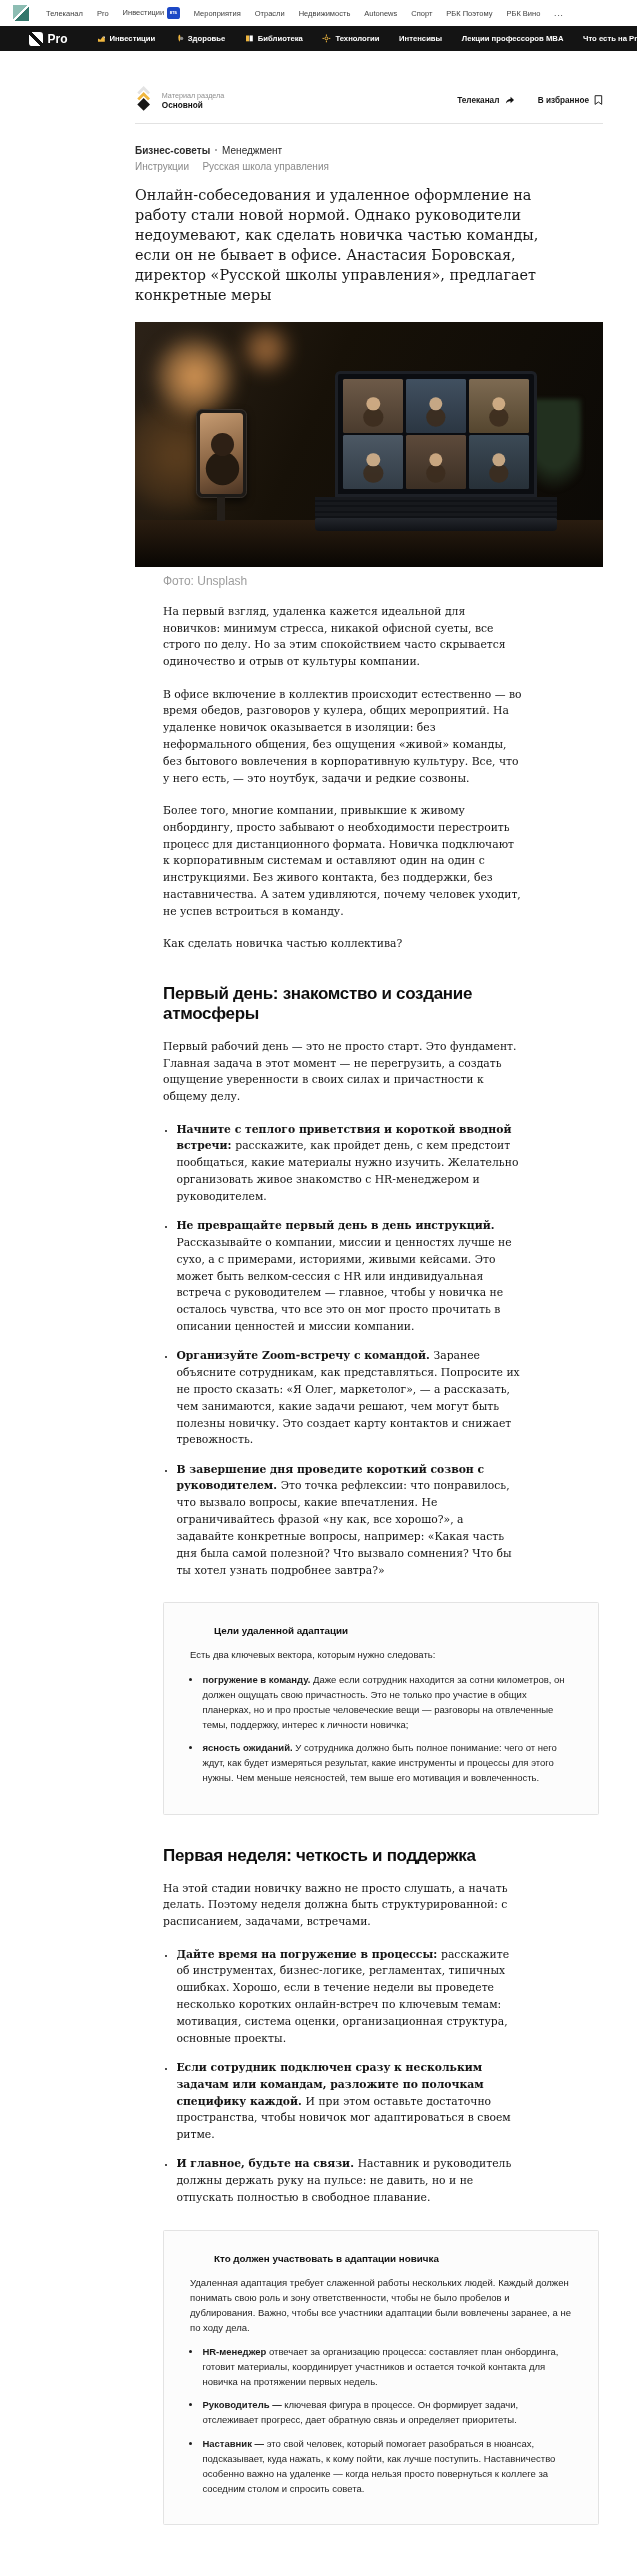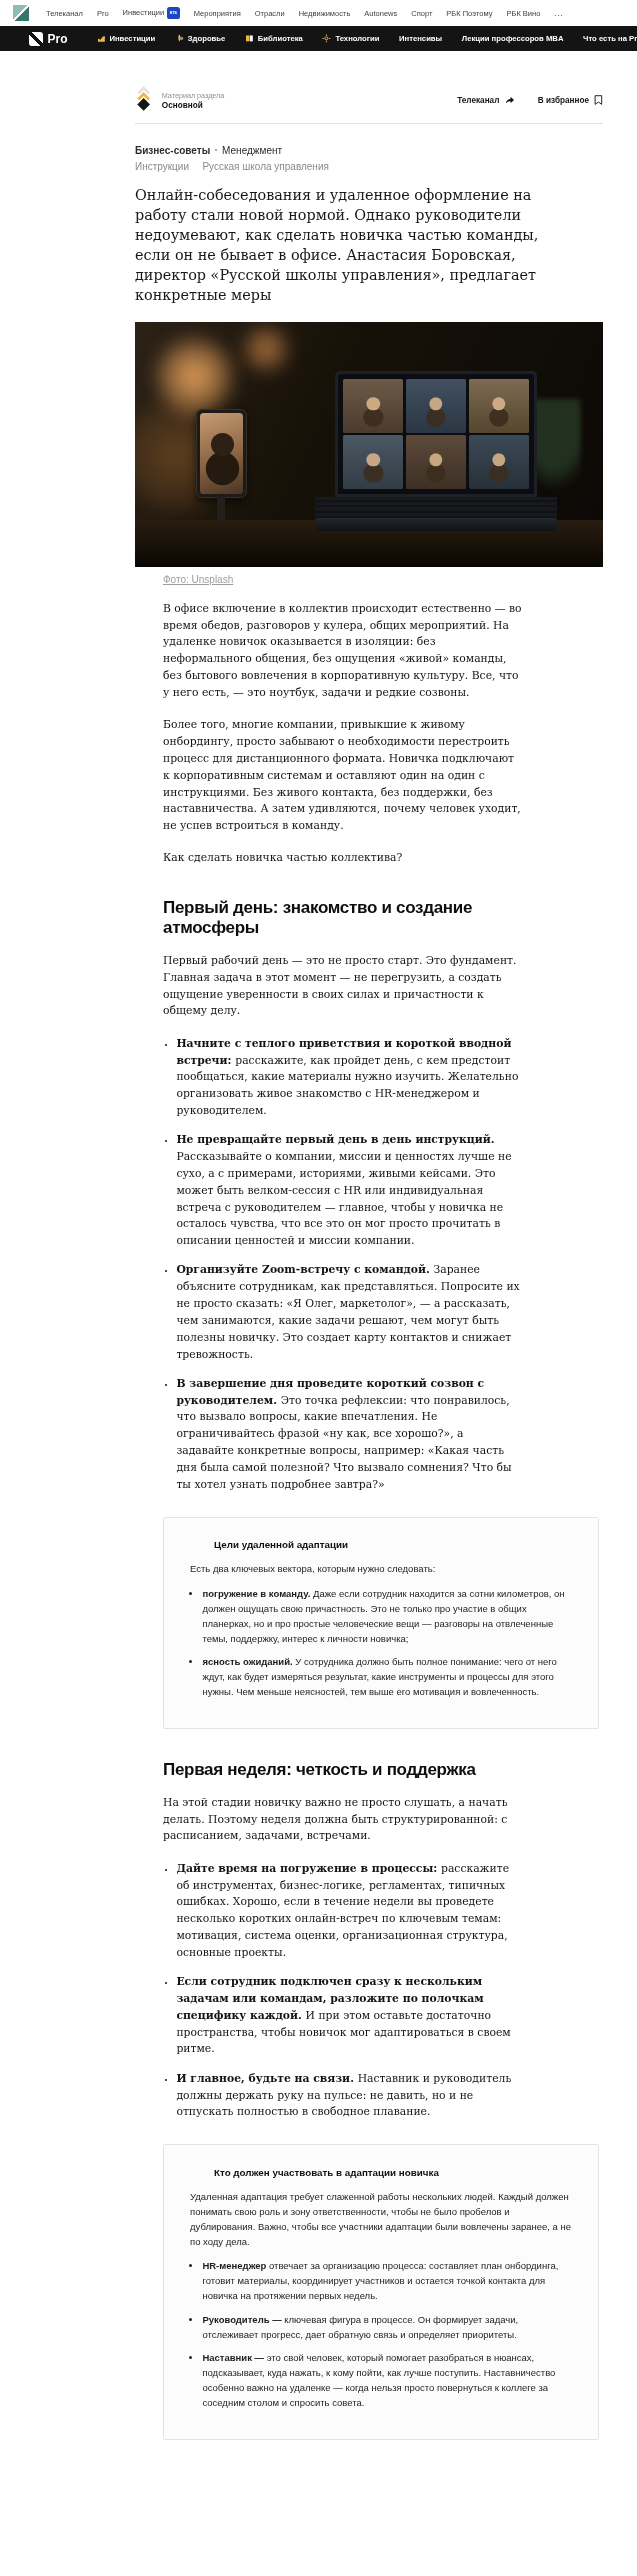--- a/index.html
+++ b/index.html
@@ -74,21 +74,21 @@
   .tile::after{content:"";position:absolute;left:50%;top:46%;width:13.4px;height:13.4px;border-radius:50%;
     transform:translate(-50%,-50%);background:rgba(222,184,142,.85);box-shadow:0 13.4px 0 3.1px rgba(60,44,30,.9);}
   .t1{background:linear-gradient(#6d5a48,#4a3b2d);} .t2{background:linear-gradient(#415060,#2b3642);}
   .t3{background:linear-gradient(#7d6a52,#55462f);} .t4{background:linear-gradient(#4c5864,#323c46);}
   .t5{background:linear-gradient(#5d4a3b,#3c2f24);} .t6{background:linear-gradient(#3c4a56,#273038);}
   .lap-base{width:242px;height:13.4px;margin-left:-20px;background:linear-gradient(#23262c,#101216);
     border-radius:1.5px 1.5px 4.1px 4.1px;}
   .lap-kb{width:242px;height:20.6px;margin-left:-20px;background:repeating-linear-gradient(#17191d 0 3.1px,#101216 3.1px 5.2px);}
   .plant{position:absolute;right:21.6px;top:77px;width:67px;height:93px;
     background:radial-gradient(ellipse at 60% 30%,#22301f 0 45%,rgba(10,12,8,0) 70%);filter:blur(2.1px);}
-  .credit{margin-top:7.2px;font-size:10px;color:#9d9d9d;text-decoration:underline;}
+  .credit{margin-top:7.2px;font-size:12px;color:#9d9d9d;}
 
   
   .abody{margin-left:28px;width:361px;}
   .abody p.t{font-family:"DejaVu Serif","Liberation Serif",serif;font-size:10.8px;line-height:1.56;
     color:#141414;margin:15.5px 0;}
   h2.sec{font-family:"Liberation Sans",sans-serif;font-size:17px;font-weight:800;letter-spacing:-0.3px;
     color:#0e0e0e;margin:31px 0 3.1px;line-height:1.15;}
   ul.blist{margin:15.5px 0;padding-left:13.4px;font-family:"DejaVu Serif","Liberation Serif",serif;
     font-size:10.8px;line-height:1.56;color:#141414;}
   ul.blist li{margin:12.4px 0;}
@@ -234,20 +234,21 @@
       <div class="phone-scr">
           <div class="face"></div>
         </div>
       <div class="phone-leg"></div>
     </div>
   </figure>
   <div class="credit abody" data-interactable="false">Фото: Unsplash</div>
 
   <div class="abody" data-interactable="false">
 
+    <p class="t" data-interactable="false">На первый взгляд, удаленка кажется идеальной для новичков: минимум стресса, никакой офисной суеты, все строго по делу. Но за этим спокойствием часто скрывается одиночество и отрыв от культуры компании.</p>
     <p class="t" data-interactable="false">В офисе включение в коллектив происходит естественно — во время обедов, разговоров у кулера, общих мероприятий. На удаленке новичок оказывается в изоляции: без неформального общения, без ощущения «живой» команды, без бытового вовлечения в корпоративную культуру. Все, что у него есть, — это ноутбук, задачи и редкие созвоны.</p>
     <p class="t" data-interactable="false">Более того, многие компании, привыкшие к живому онбордингу, просто забывают о необходимости перестроить процесс для дистанционного формата. Новичка подключают к корпоративным системам и оставляют один на один с инструкциями. Без живого контакта, без поддержки, без наставничества. А затем удивляются, почему человек уходит, не успев встроиться в команду.</p>
     <p class="t" data-interactable="false">Как сделать новичка частью коллектива?</p>
 
     <h2 class="sec" data-interactable="false">Первый день: знакомство и создание атмосферы</h2>
     <p class="t" data-interactable="false">Первый рабочий день — это не просто старт. Это фундамент. Главная задача в этот момент — не перегрузить, а создать ощущение уверенности в своих силах и причастности к общему делу.</p>
     <ul class="blist" data-interactable="false">
       <li data-interactable="false"><span class="blead">Начните с теплого приветствия и короткой вводной встречи:</span><span>расскажите, как пройдет день, с кем предстоит пообщаться, какие материалы нужно изучить. Желательно организовать живое знакомство с HR-менеджером и руководителем.</span></li>
       <li data-interactable="false"><span class="blead">Не превращайте первый день в день инструкций.</span><span>Рассказывайте о компании, миссии и ценностях лучше не сухо, а с примерами, историями, живыми кейсами. Это может быть велком-сессия с HR или индивидуальная встреча с руководителем — главное, чтобы у новичка не осталось чувства, что все это он мог просто прочитать в описании ценностей и миссии компании.</span></li>
       <li data-interactable="false"><span class="blead">Организуйте Zoom-встречу с командой.</span><span>Заранее объясните сотрудникам, как представляться. Попросите их не просто сказать: «Я Олег, маркетолог», — а рассказать, чем занимаются, какие задачи решают, чем могут быть полезны новичку. Это создает карту контактов и снижает тревожность.</span></li>

